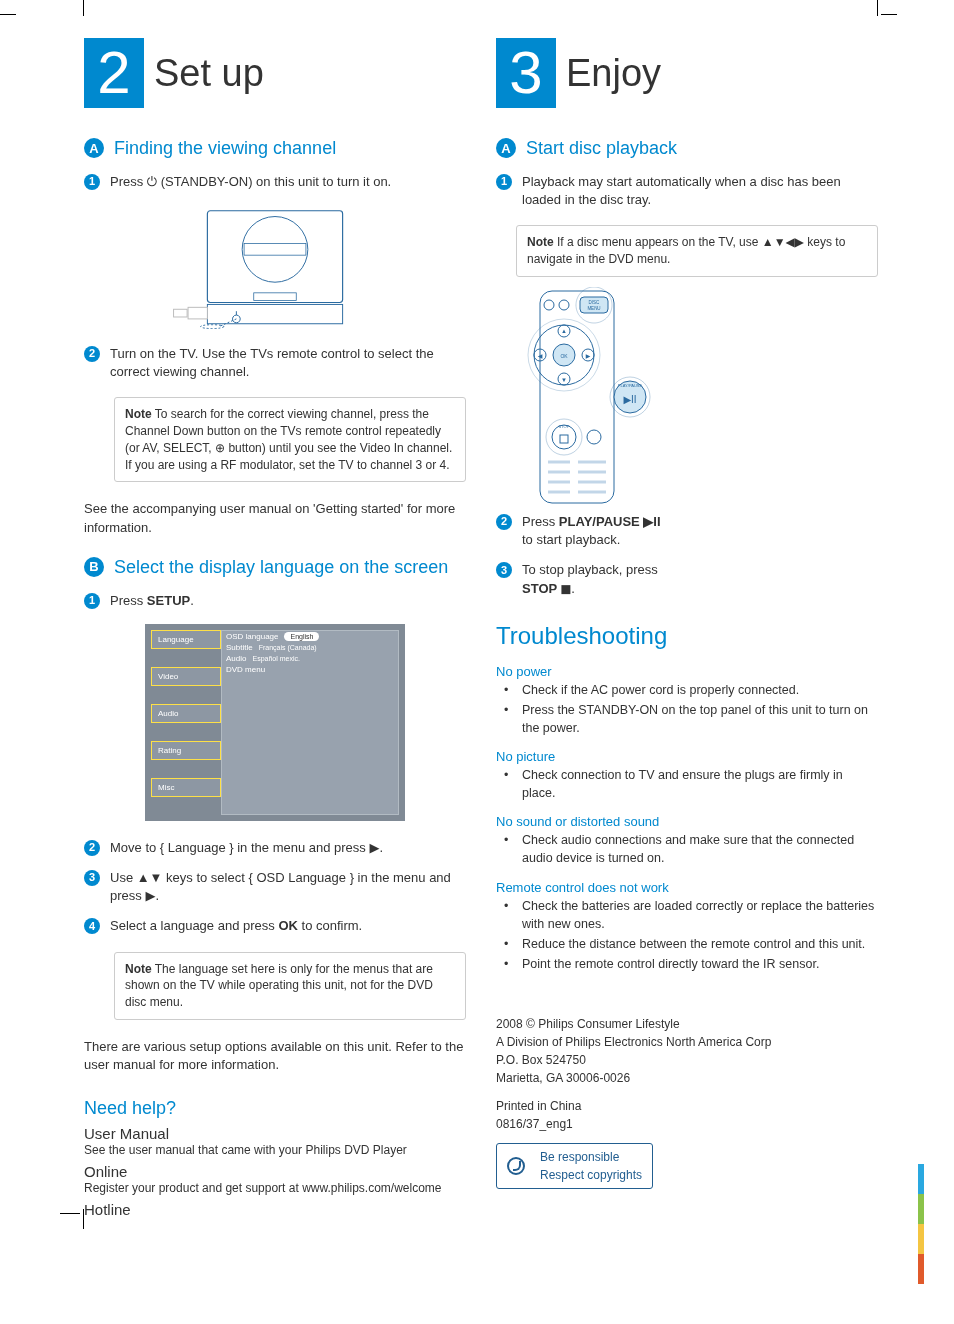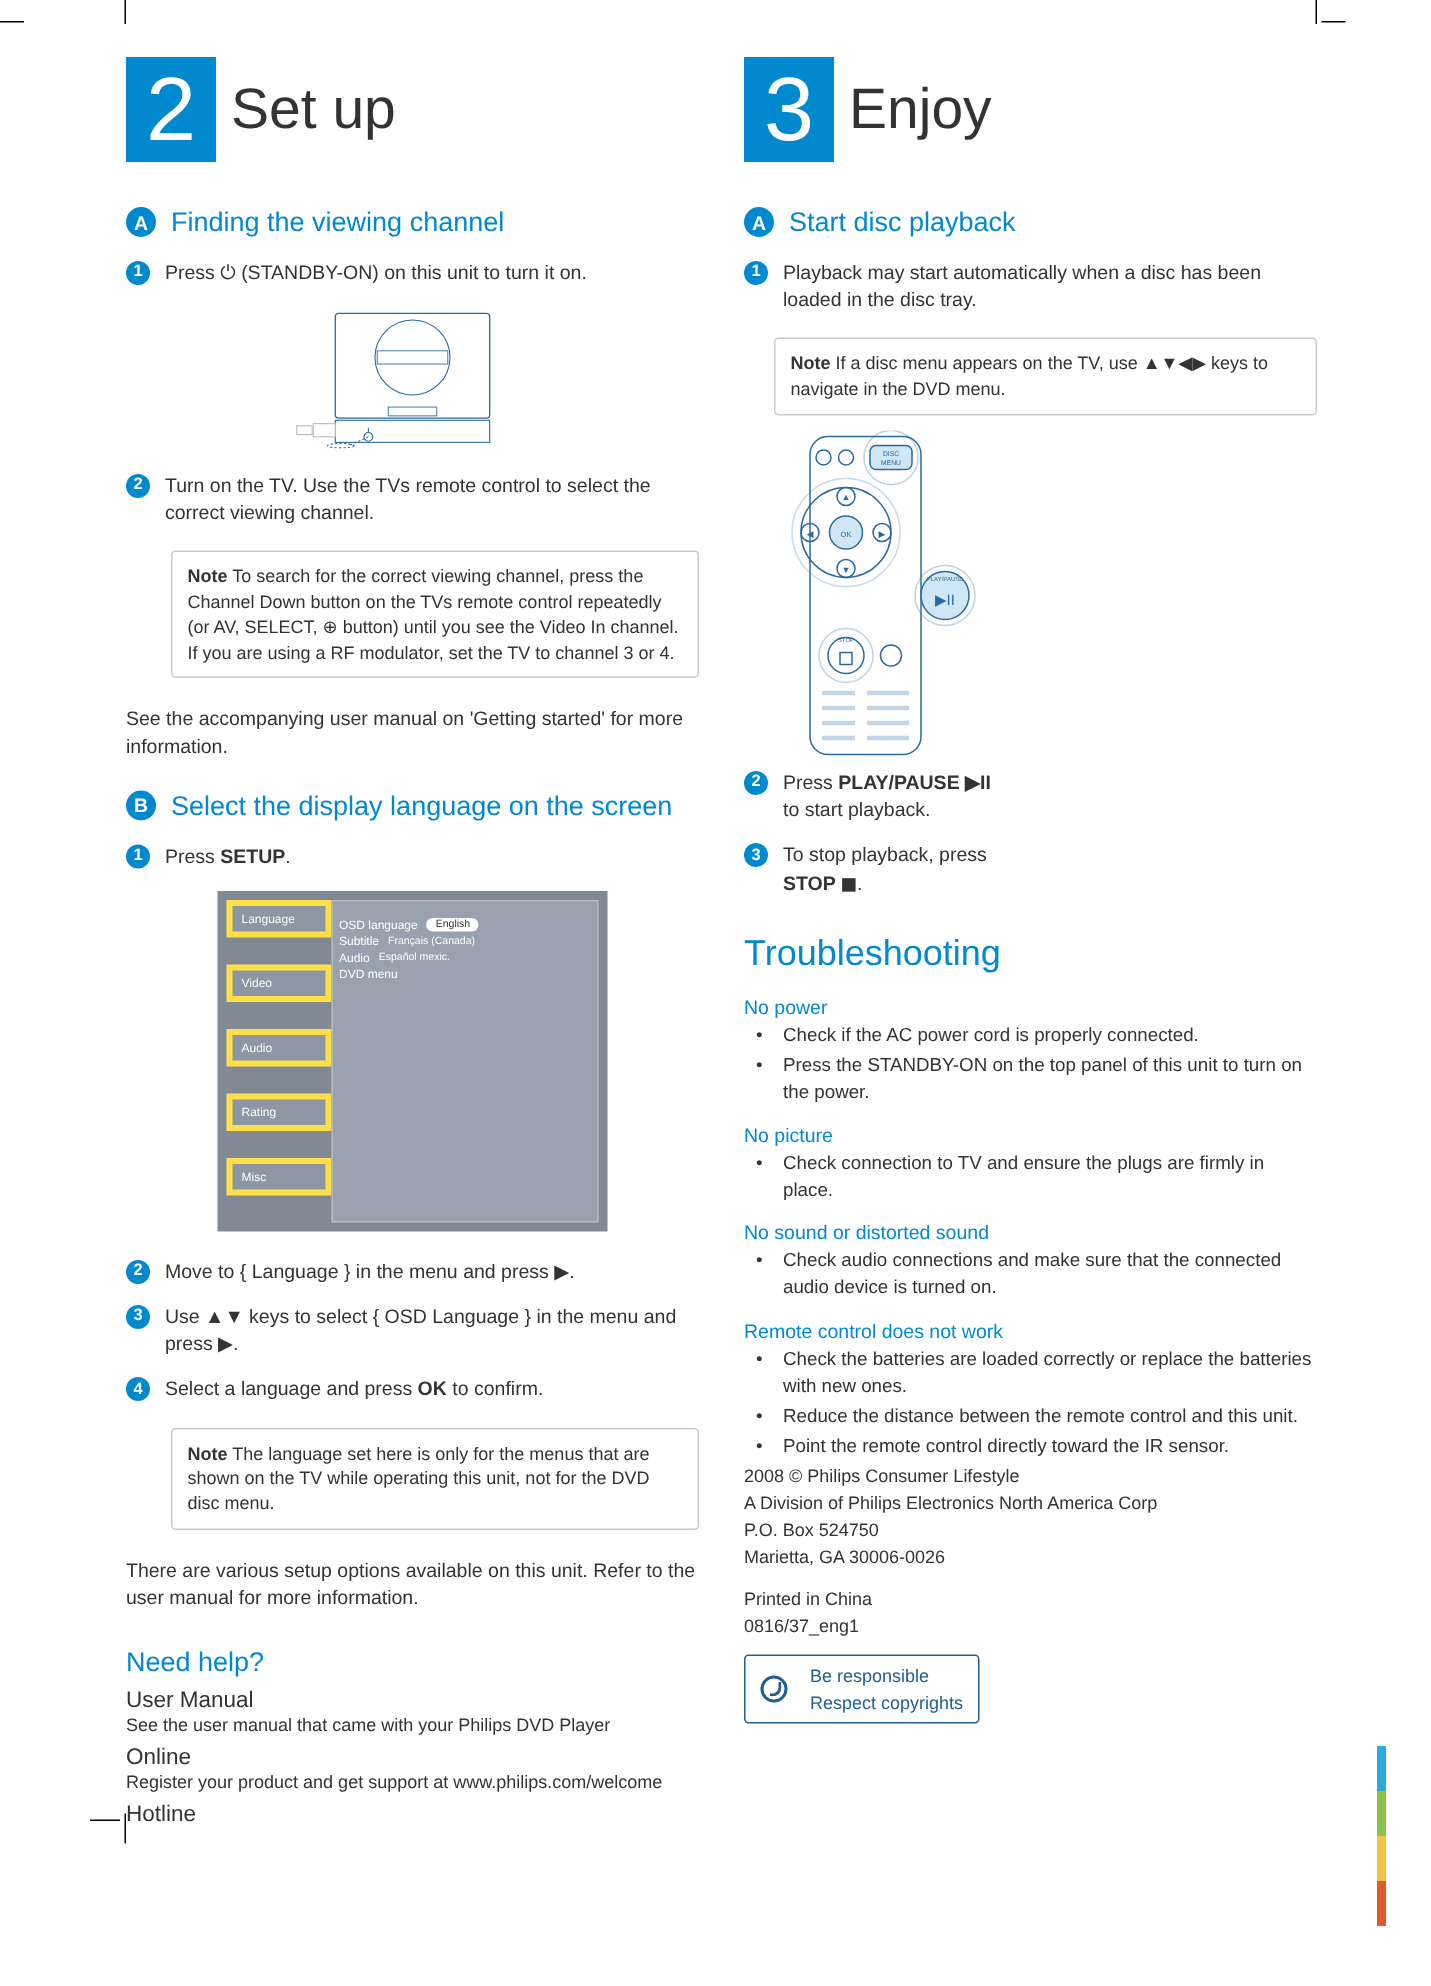--- a/index.html
+++ b/index.html
@@ -33,38 +33,38 @@
 
   .note-box{border:1px solid #ccc;border-radius:3px;padding:8px 10px;margin:10px 0 10px 30px;font-size:12px;line-height:1.4}
   .note-box .nlabel{font-weight:700}
 
   .para{font-size:13px;line-height:1.4;margin:8px 0}
 
   .device-illus{margin:6px auto 10px;display:block}
 
   .onscreen{width:260px;margin:8px auto 12px;background:var(--onscreen-bg);padding:6px;font-size:8px;color:#fff;display:flex}
   .onscreen .lcol{width:70px}
-  .onscreen .lcol div{background:var(--onscreen-row);padding:4px 6px;margin-bottom:18px;border:4px solid #fde047}
-  .onscreen .rcol{flex:1;background:#98a2ae;border:1px solid #b2bbc3;padding:11px 4px}
+  .onscreen .lcol div{background:var(--onscreen-row);padding:4px 6px;margin-bottom:18px;border:1px solid #fde047}
+  .onscreen .rcol{flex:1;background:#98a2ae;border:1px solid #b2bbc3;padding:1px 4px}
   .onscreen .rcol .r1{display:flex;gap:6px;align-items:center;margin-bottom:2px}
   .onscreen .rcol .pill{background:#fff;color:#333;border-radius:8px;padding:1px 6px;font-size:7px}
   .onscreen .rcol .opt{font-size:7px;padding:1px 0}
 
   .h-help{color:var(--blue);font-size:18px;margin-top:16px;margin-bottom:2px}
   .sub{font-size:15px;margin-top:4px}
   .small{font-size:12px;line-height:1.4}
 
   .trouble-h{color:var(--blue);font-size:24px;margin-top:18px;margin-bottom:4px}
   .trouble-sub{font-size:14px;line-height:1.4;margin-bottom:12px}
   .t-sec{color:var(--blue);font-size:13px;margin-top:10px;margin-bottom:2px}
   ul.b{list-style:none;padding-left:14px;font-size:12.5px;line-height:1.45}
   ul.b li{position:relative;padding-left:12px;margin-bottom:2px}
   ul.b li:before{content:"•";position:absolute;left:-6px}
 
-  .legal{font-size:12px;line-height:1.5;}
+  .legal{font-size:12px;line-height:1.5;margin-top:40px}
   .resp-box{border:1px solid var(--dkblue);border-radius:3px;display:inline-flex;align-items:center;gap:15px;padding:4px 10px;margin-top:10px;color:var(--dkblue);font-size:12px}
   .resp-box .ricon{width:18px;height:18px;border:2px solid var(--dkblue);border-radius:50%;position:relative}
   .resp-box .ricon:after{content:"";position:absolute;left:4px;top:2px;width:6px;height:8px;border:2px solid var(--dkblue);border-top:none;border-left:none;border-radius:0 0 6px 0}
 
   .icon{font-family:Arial;display:inline-block}
   .b-txt{font-weight:700}
 
   .remote-wrap{position:relative;float:right;width:150px;height:220px;margin-left:6px}
 
   .colorline{position:absolute;right:30px;bottom:40px;width:6px;height:120px;background:linear-gradient(to bottom,#2aa8e0 0 25%,#8bc34a 25% 50%,#f4c542 50% 75%,#e05a2b 75% 100%)}

